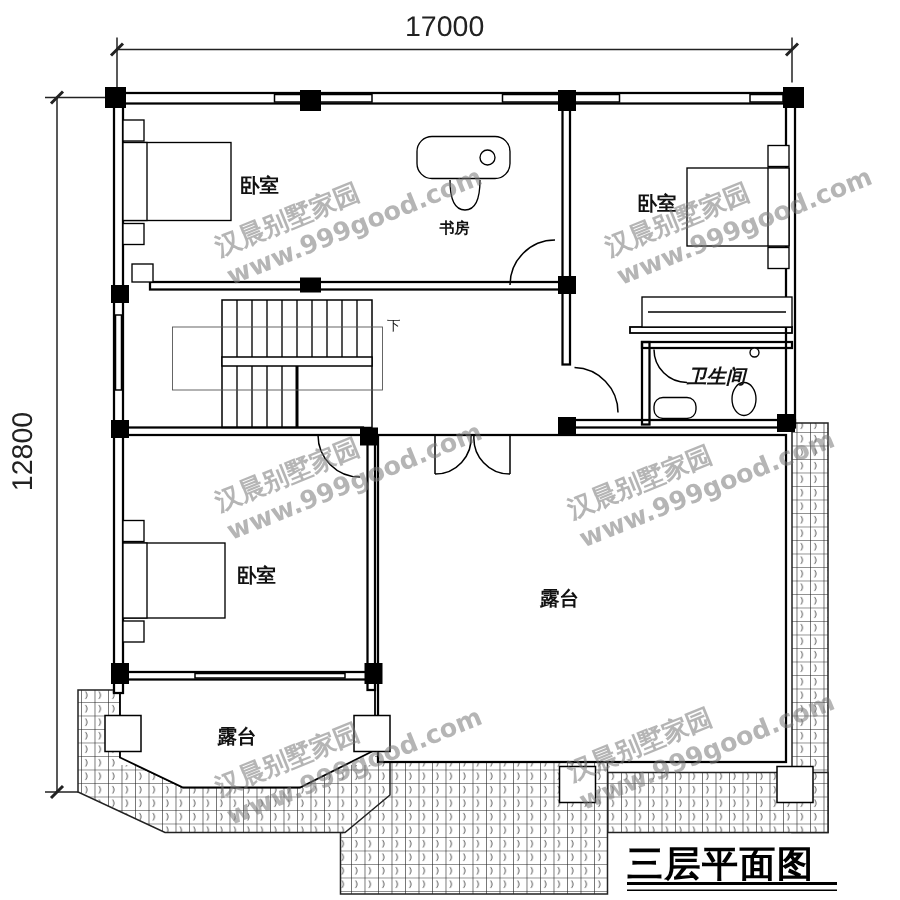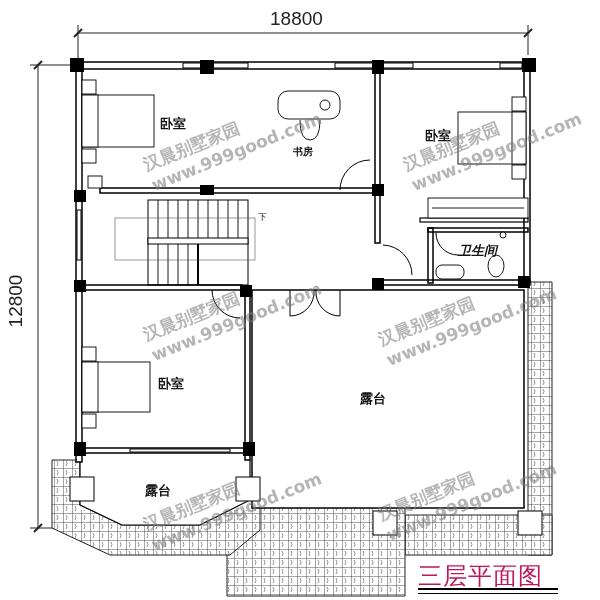--- a/index.html
+++ b/index.html
@@ -1,21 +1,21 @@
 <!DOCTYPE html>
 <html><head>
 <meta charset="utf-8">
 <style>
   html, body { margin:0; padding:0; background:#ffffff; }
   body { width:600px; height:600px; position:relative; overflow:hidden; font-family:"DejaVu Sans", sans-serif; }
   svg { position:absolute; left:0; top:0; }
   .lbl { position:absolute; font-family:"DejaVu Sans", sans-serif; font-weight:bold; color:#111; white-space:nowrap; }
   .dim { position:absolute; font-family:"Liberation Sans", sans-serif; color:#222; font-size:19px; }
   .wm { position:absolute; color:rgba(120,120,120,0.55); font-family:"DejaVu Sans", sans-serif; font-weight:bold; white-space:nowrap; transform-origin:left top; }
-  .title { position:absolute; left:418px; top:560px; font-size:24px; font-weight:normal; color:#be185d; letter-spacing:1px; }
+  .title { position:absolute; left:418px; top:560px; font-size:24px; font-weight:bold; color:#000000; letter-spacing:1px; }
   .title-rule { position:absolute; left:418px; height:2px; background:#000; width:140px; }
 </style>
 </head>
 <body>
 
 <svg width="600" height="600" viewBox="0 0 600 600">
   <defs>
     <pattern id="tile" width="9" height="9" patternUnits="userSpaceOnUse">
       <rect width="9" height="9" fill="#fff"></rect>
       <path d="M0 0 H9 M0 0 V9" stroke="#222" stroke-width="0.8"></path>
@@ -154,21 +154,21 @@
   </g>
 
   <g stroke="#000" stroke-width="1" fill="#fff">
     <rect x="70" y="477" width="24" height="24"></rect>
     <rect x="236" y="477" width="24" height="24"></rect>
     <rect x="373" y="511" width="24" height="24"></rect>
     <rect x="518" y="511" width="24" height="24"></rect>
   </g>
 </svg>
 
-<div class="dim" style="left:270px; top:8px;">18800</div>
+<div class="dim" style="left:270px; top:8px;">17000</div>
 <div class="dim" style="left:-10px; top:290px; transform:rotate(-90deg); transform-origin:center;">12800</div>
 
 <div class="lbl" style="left:160px; top:115px; font-size:13px;">卧室</div>
 <div class="lbl" style="left:293px; top:145px; font-size:10px;">书房</div>
 <div class="lbl" style="left:425px; top:127px; font-size:13px;">卧室</div>
 <div class="lbl" style="left:458px; top:242px; font-size:13px;font-style:italic;">卫生间</div>
 <div class="lbl" style="left:158px; top:375px; font-size:13px;">卧室</div>
 <div class="lbl" style="left:360px; top:390px; font-size:13px;">露台</div>
 <div class="lbl" style="left:145px; top:482px; font-size:13px;">露台</div>
 <div class="lbl" style="left:258px; top:211px; font-size:9px; font-weight:normal;">下</div>

